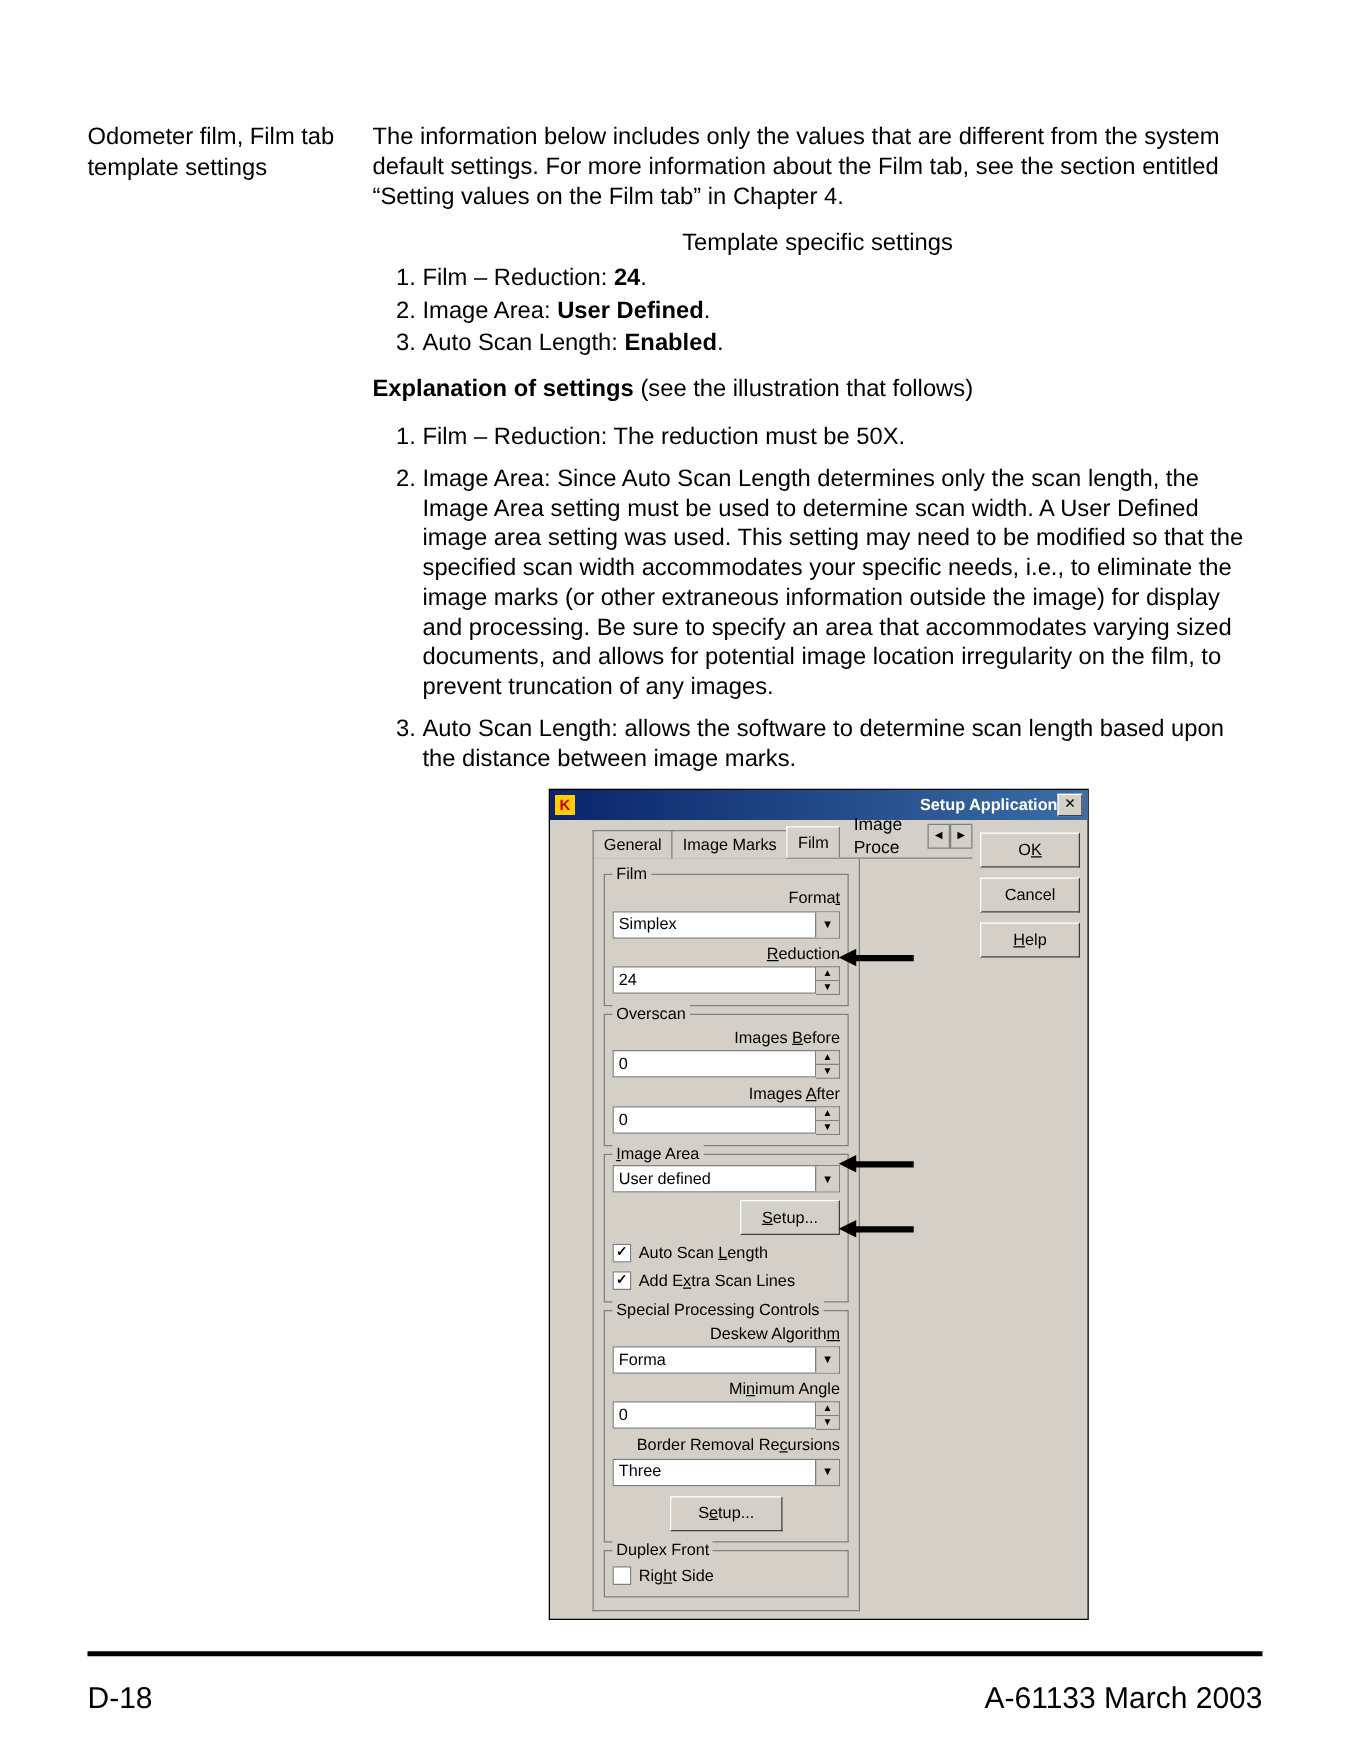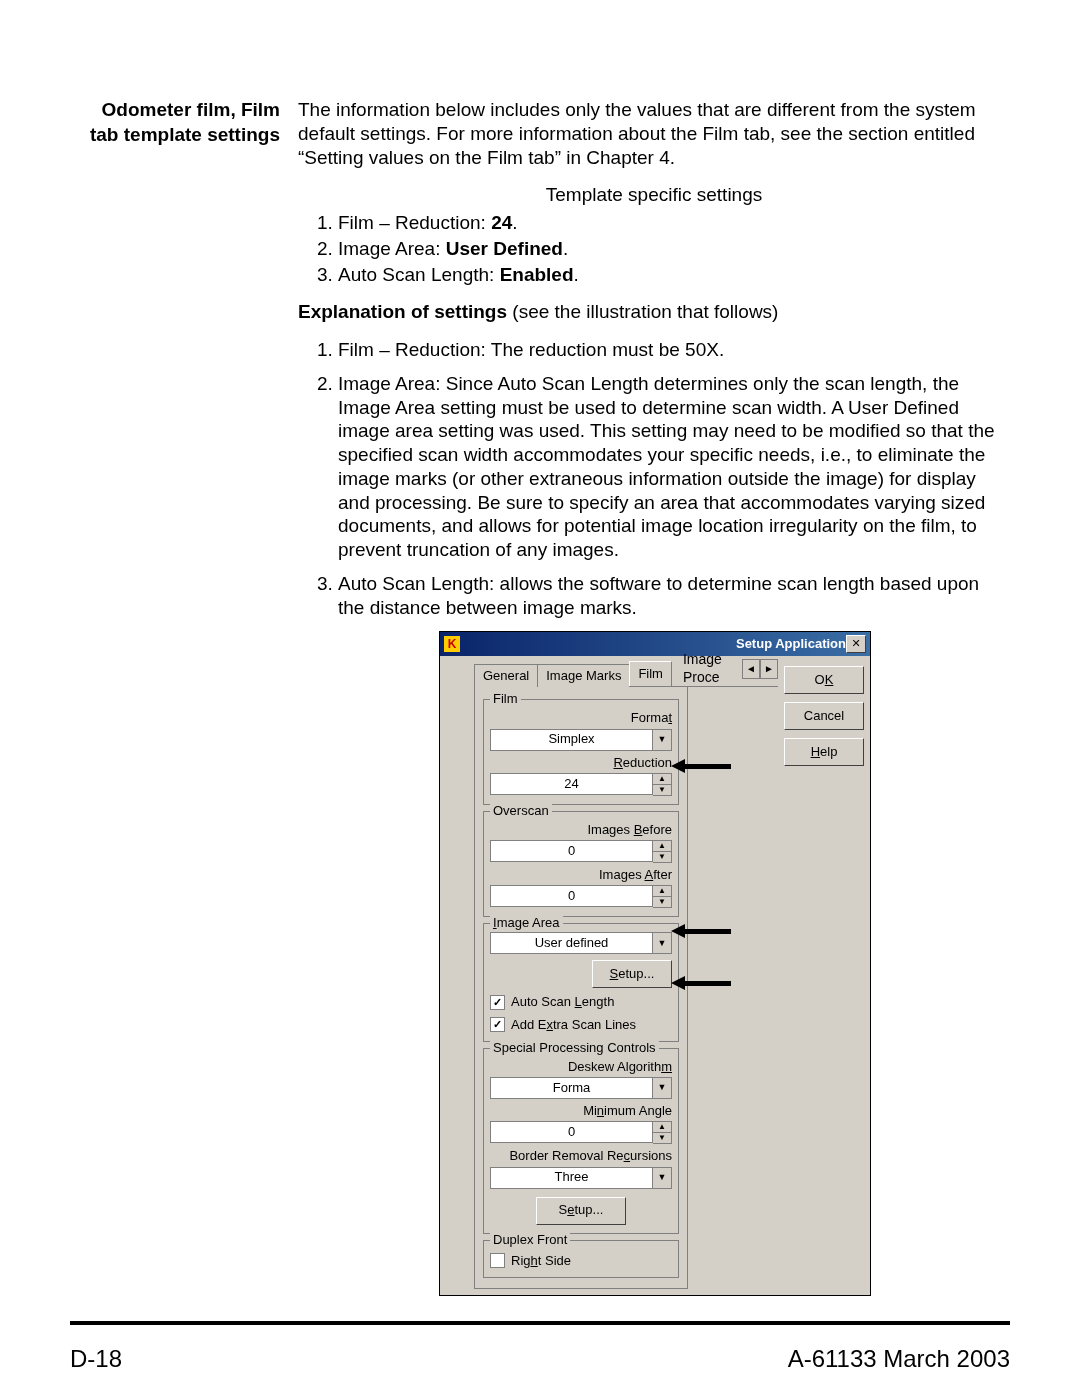--- a/index.html
+++ b/index.html
@@ -18,24 +18,23 @@
   }
   .cols {
     display: flex;
     gap: 18px;
   }
   .left-col {
     width: 210px;
     flex: 0 0 210px;
   }
   .left-col .section-title {
-    font-weight: bold;
+    font-weight: normal;
     font-size: 19px;
     line-height: 1.3;
-    text-align: right;
   }
   .right-col {
     flex: 1;
     font-size: 19px;
     line-height: 1.25;
   }
   .para { margin-bottom: 14px; }
   .subhead { font-weight: normal; text-align: center; }
   ol.settings {
     margin: 4px 0 14px 0;
@@ -189,21 +188,21 @@
   }
   .lbl { font-size: 13px; margin-top: 4px; text-align: right; }
   .combo, .txt {
     display:flex;
     border: 1px solid #808080;
     background:#fff;
     height: 20px;
     align-items:center;
     margin-top: 2px;
   }
-  .combo .val, .txt .val { flex:1; padding: 0 4px; font-size:13px;text-align:center; }
+  .combo .val, .txt .val { flex:1; padding: 0 4px; font-size:13px; }
   .combo .drop {
     width: 18px; height: 100%;
     background:#d4d0c8;
     border-left:1px solid #808080;
     display:flex; align-items:center; justify-content:center;
     font-size:9px;
   }
   .spin {
     display:flex;
     margin-top:2px;

